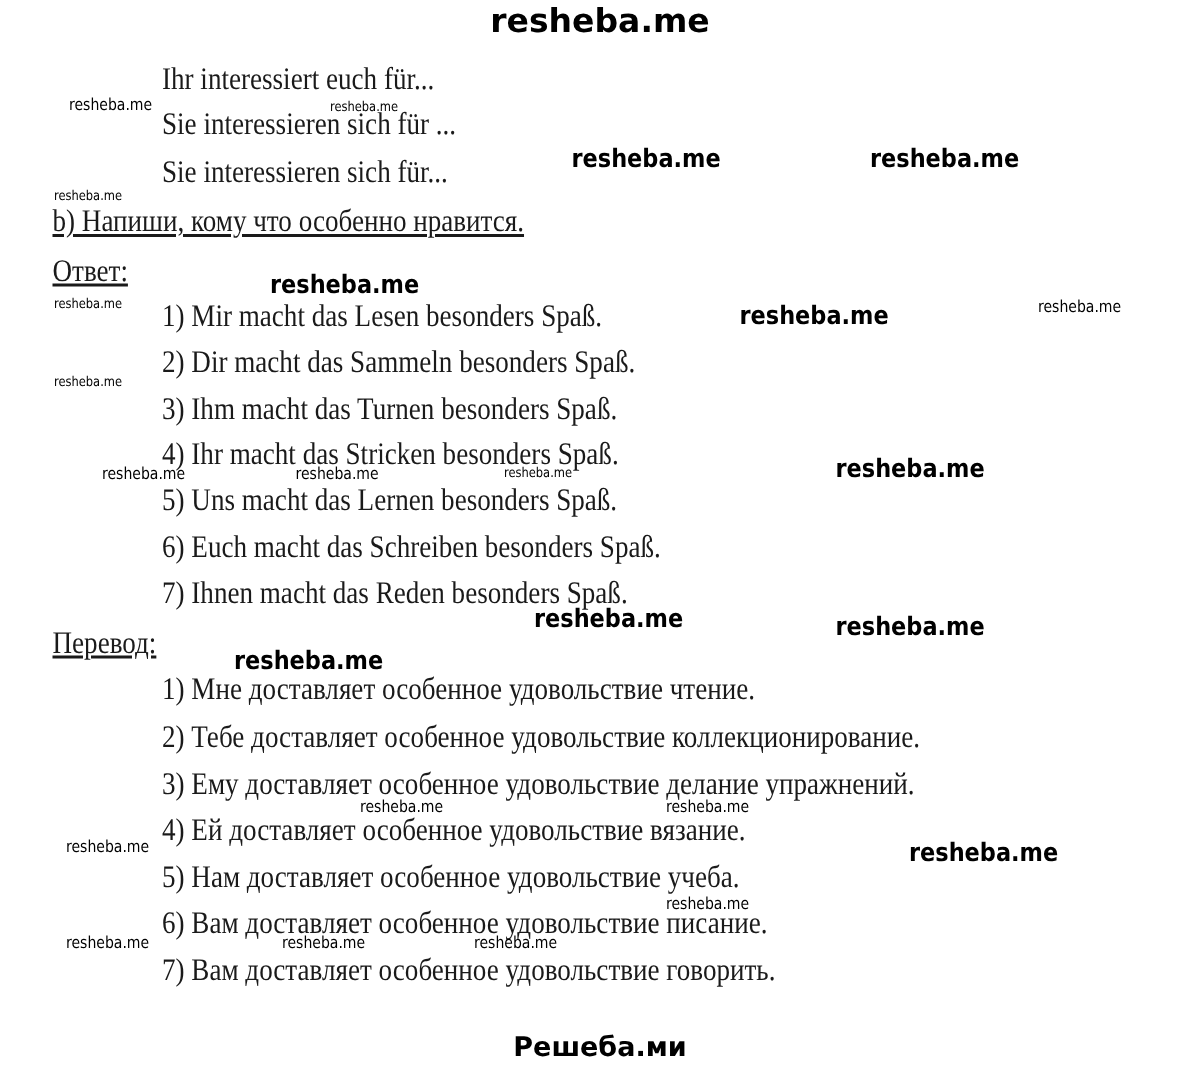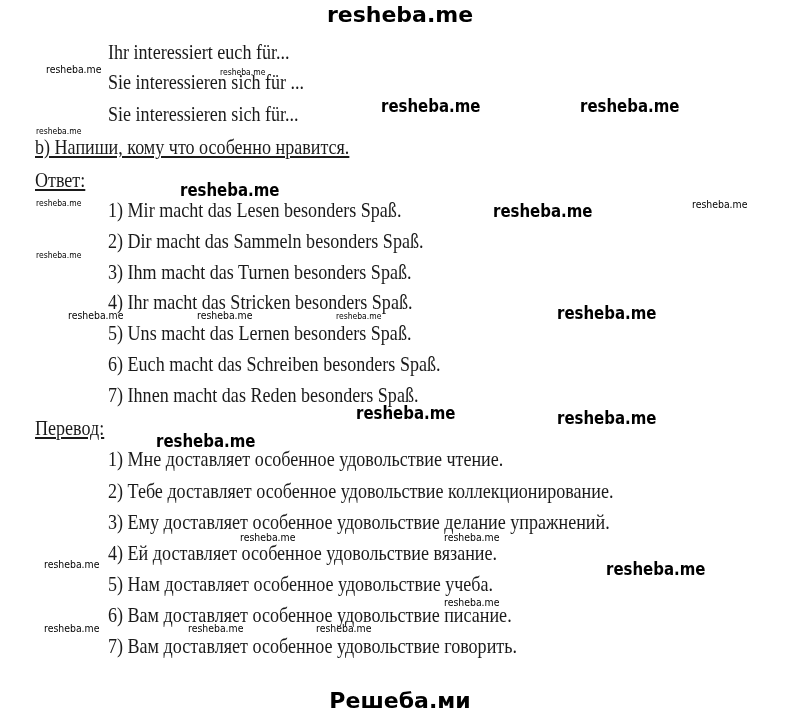--- a/index.html
+++ b/index.html
@@ -1,19 +1,19 @@
 <!DOCTYPE html>
 <html><head>
 <meta charset="utf-8">
 <style>
   html, body { margin:0; padding:0; background:#ffffff; }
   body { width:800px; height:714px; position:relative; overflow:hidden; font-family:"Liberation Serif", serif; color:#1a1a1a; }
   .abs { position:absolute; white-space:nowrap; }
   .header-wm { left:0; width:800px; top:2px; text-align:center; font-family:"DejaVu Sans", sans-serif; font-weight:bold; font-size:22px; color:#000; }
-  .footer-wm { left:0; width:800px; top:688px; text-align:center; font-family:"DejaVu Sans", sans-serif; font-weight:bold; font-size:22px; color:#000; }
+  .footer-wm { left:0; width:800px; top:688px; text-align:center; font-family:"DejaVu Sans", sans-serif; font-weight:bold; font-size:18px; color:#000; }
   .line { font-size:21px; line-height:24px; transform:scaleX(0.86); transform-origin:left top; }
   .heading { font-size:21px; line-height:24px; text-decoration:underline; transform:scaleX(0.86); transform-origin:left top; }
   .wm-big { font-family:"DejaVu Sans", sans-serif; font-weight:bold; font-size:17px; color:#000; transform:scaleX(0.88); transform-origin:left top; }
   .wm-small { font-family:"DejaVu Sans", sans-serif; font-size:11px; color:#000; transform:scaleX(0.85); transform-origin:left top; }
   .wm-tiny { font-family:"DejaVu Sans", sans-serif; font-size:9px; color:#000; transform:scaleX(0.85); transform-origin:left top; }
 </style>
 </head>
 <body>
 
 <div class="abs header-wm">resheba.me</div>

